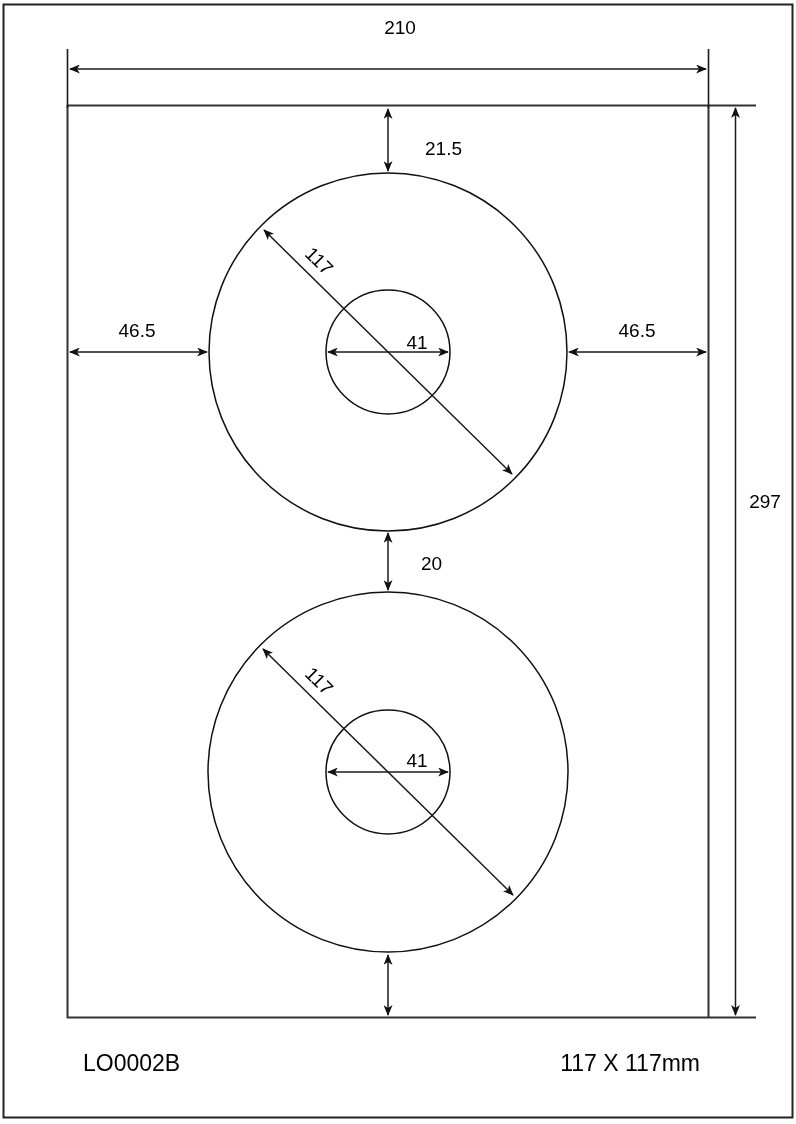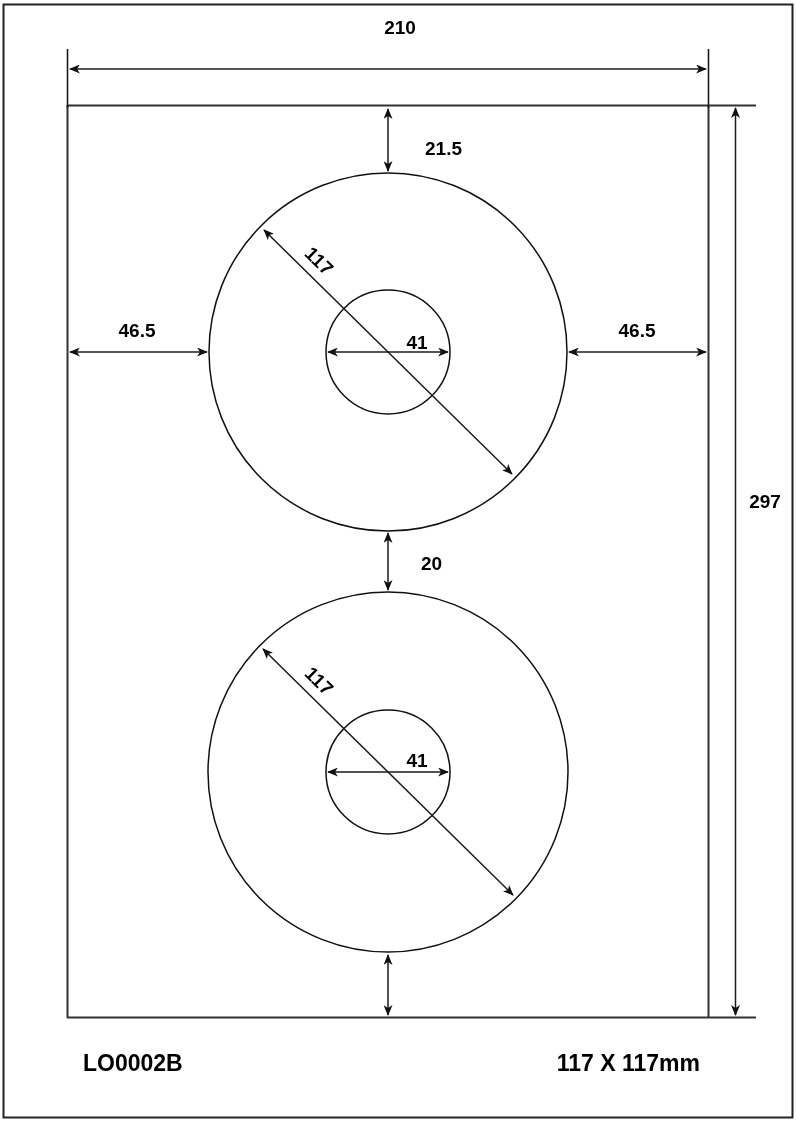--- a/index.html
+++ b/index.html
@@ -12,21 +12,20 @@
     width: 796px;
     height: 1124px;
     font-family: "Liberation Sans", sans-serif;
     overflow: hidden;
   }
   #sheet {
     position: relative;
     width: 796px;
     height: 1124px;
     background: #ffffff;
-    font-weight: bold;
   }
   #drawing-svg {
     position: absolute;
     left: 0;
     top: 0;
     width: 796px;
     height: 1124px;
     display: block;
   }
   .dim-text {

